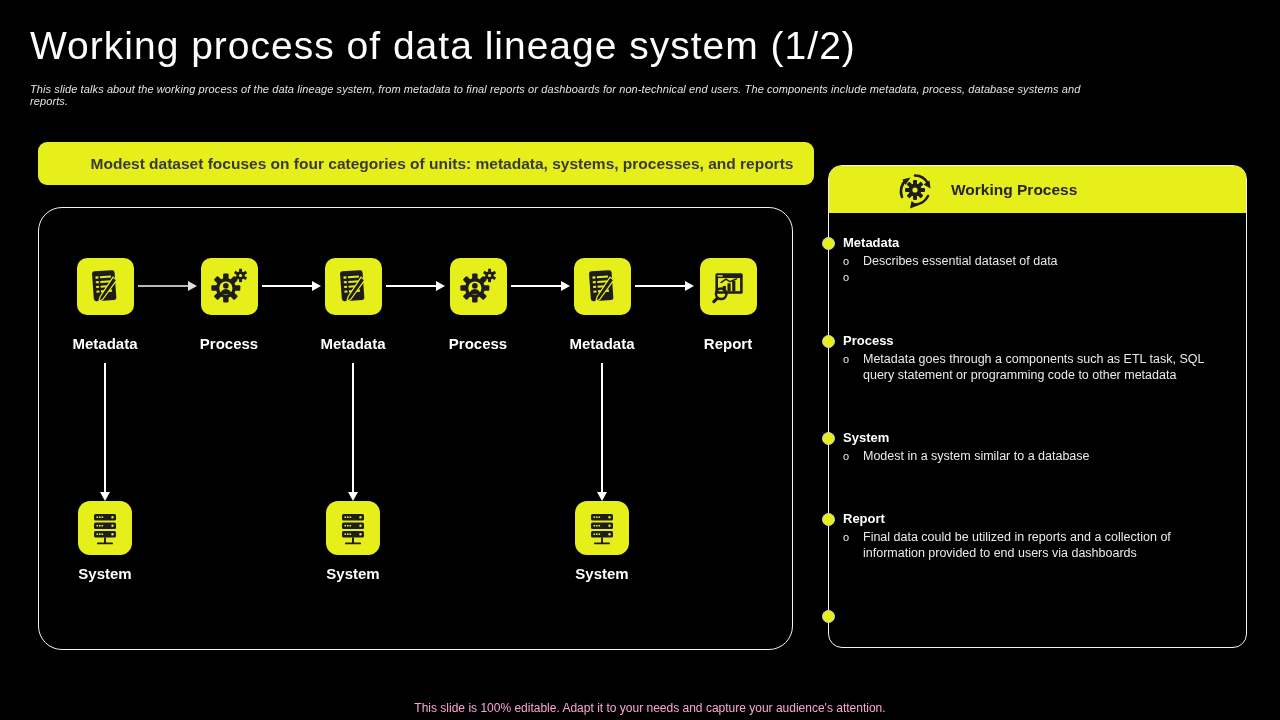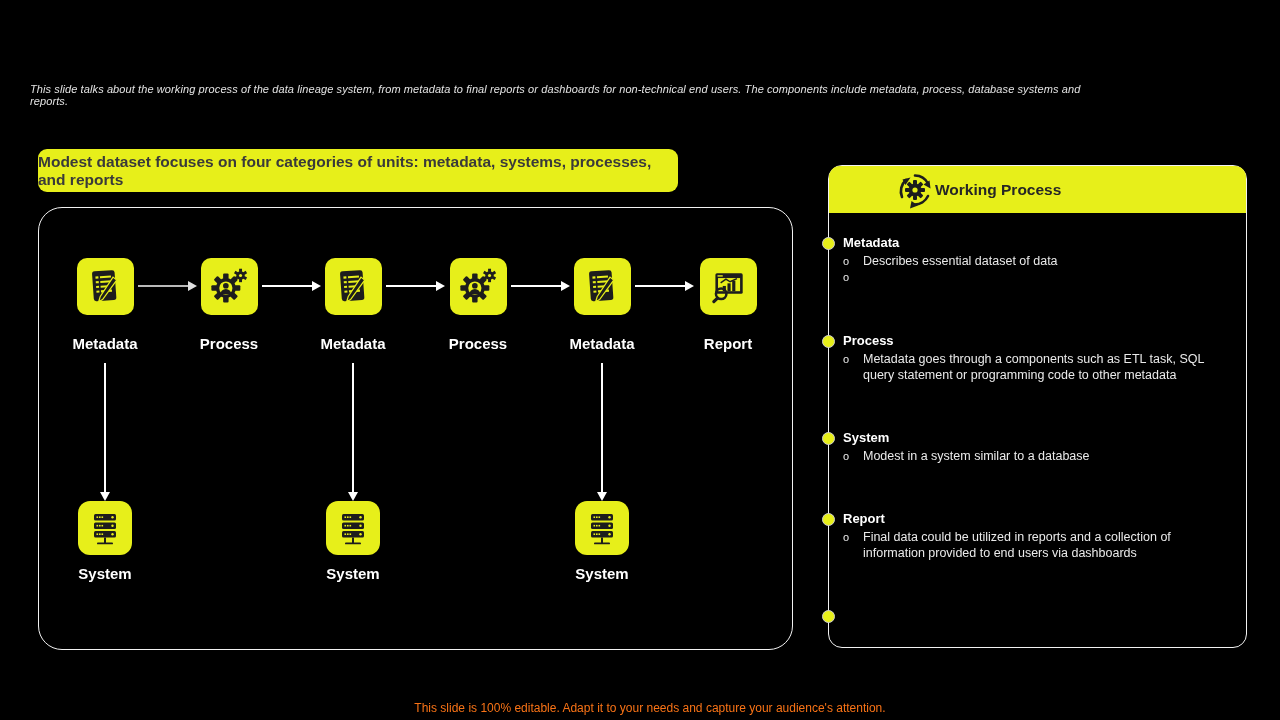--- a/index.html
+++ b/index.html
@@ -14,23 +14,23 @@
     position:absolute; left:30px; top:24px; width:1000px;
     font-size:39px; font-weight:400; letter-spacing:1px; color:#fdfdfd;
   }
   .subtitle {
     position:absolute; left:30px; top:83px; width:1070px;
     font-size:11px; color:#e3e3e3; letter-spacing:.1px;font-style:italic;
   }
 
   
   .banner {
-    position:absolute; left:38px; top:149px; width:640px; height:43px;
+    position:absolute; left:38px; top:142px; width:776px; height:43px;
     background:#E7EF1A; border-radius:9px;
-    display:flex; align-items:center; justify-content:center;
+    display:flex; align-items:center; justify-content:center;padding-left:32px;
   }
   .banner span { font-size:15.5px; font-weight:bold; color:#3a3a3a; }
 
   
   .flow-panel {
     position:absolute; left:38px; top:207px; width:755px; height:443px;
     border:1.5px solid #f2f2f2; border-radius:24px;
   }
   .icon-box {
     position:absolute; width:57px; height:57px; top:50px;
@@ -63,47 +63,48 @@
   }
 
   
   .wp-panel {
     position:absolute; left:828px; top:165px; width:419px; height:483px;
     border:1.5px solid #f2f2f2; border-radius:14px;
   }
   .wp-header {
     position:absolute; left:0; top:0; right:0; height:47px;
     background:#E7EF1A; border-radius:11px 11px 0 0;
-    display:flex; align-items:center; padding-left:66px; 
+    display:flex; align-items:center; padding-left:66px; gap:16px;
   }
   .wp-header svg { width:40px; height:40px; }
   .wp-header span { font-size:15.5px; font-weight:bold; color:#262626; }
 
   .wp-section { position:absolute; left:14px; width:392px; }
   .wp-section .sec-title { font-size:13px; font-weight:bold; color:#fff; margin-bottom:3px; }
   .wp-section.placeholder .sec-title { font-weight:400; font-size:13.5px; color:#f2f2f2; }
   .bullet { display:flex; gap:9px; font-size:12.5px; line-height:16px; color:#eaeaea; }
   .b-char { width:11px; flex:none; font-size:11px; }
 
   .side-dot {
     position:absolute; left:-7.5px; width:13px; height:13px; border-radius:50%;
     background:#E7EF1A; border:1px solid #cfcfcf;
   }
 
   
   .footer {
     position:absolute; left:0; right:0; top:701px; text-align:center;
-    font-size:12px; color:#f97316;padding-left:20px;
+    font-size:12px; color:#f9a8d4;padding-left:20px;
   }
 </style>
 </head>
 <body>
 
 <div id="slide">
 
+  <div class="title">Working process of data lineage system (1/2)</div>
   <div class="subtitle">This slide talks about the working process of the data lineage system, from metadata to final reports or dashboards for non-technical end users. The components include metadata, process, database systems and reports.</div>
 
   <div class="banner">
     <span>Modest dataset focuses on four categories of units: metadata, systems, processes, and reports</span>
   </div>
 
   <div class="flow-panel">
 
     <div class="icon-box" style="left:37.5px">
       <svg viewBox="0 0 40 40">

